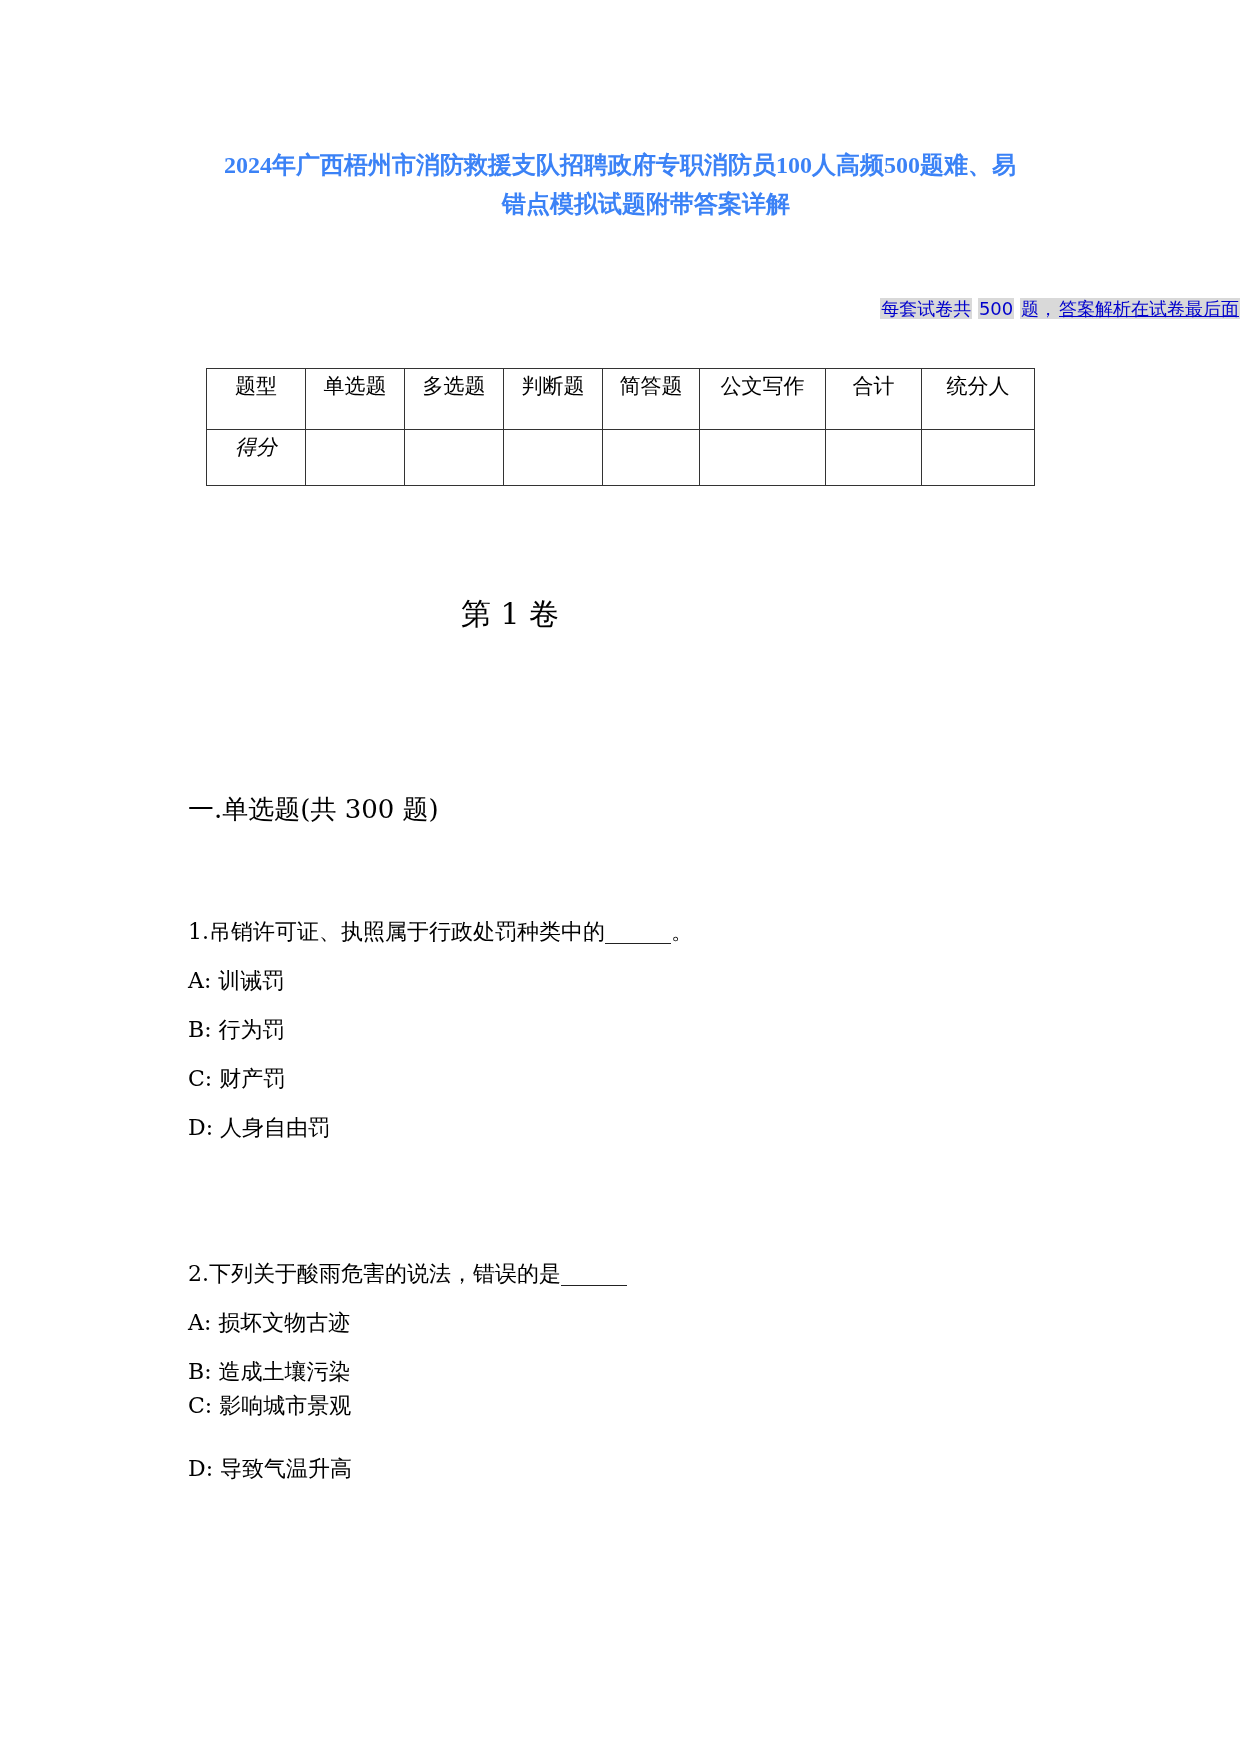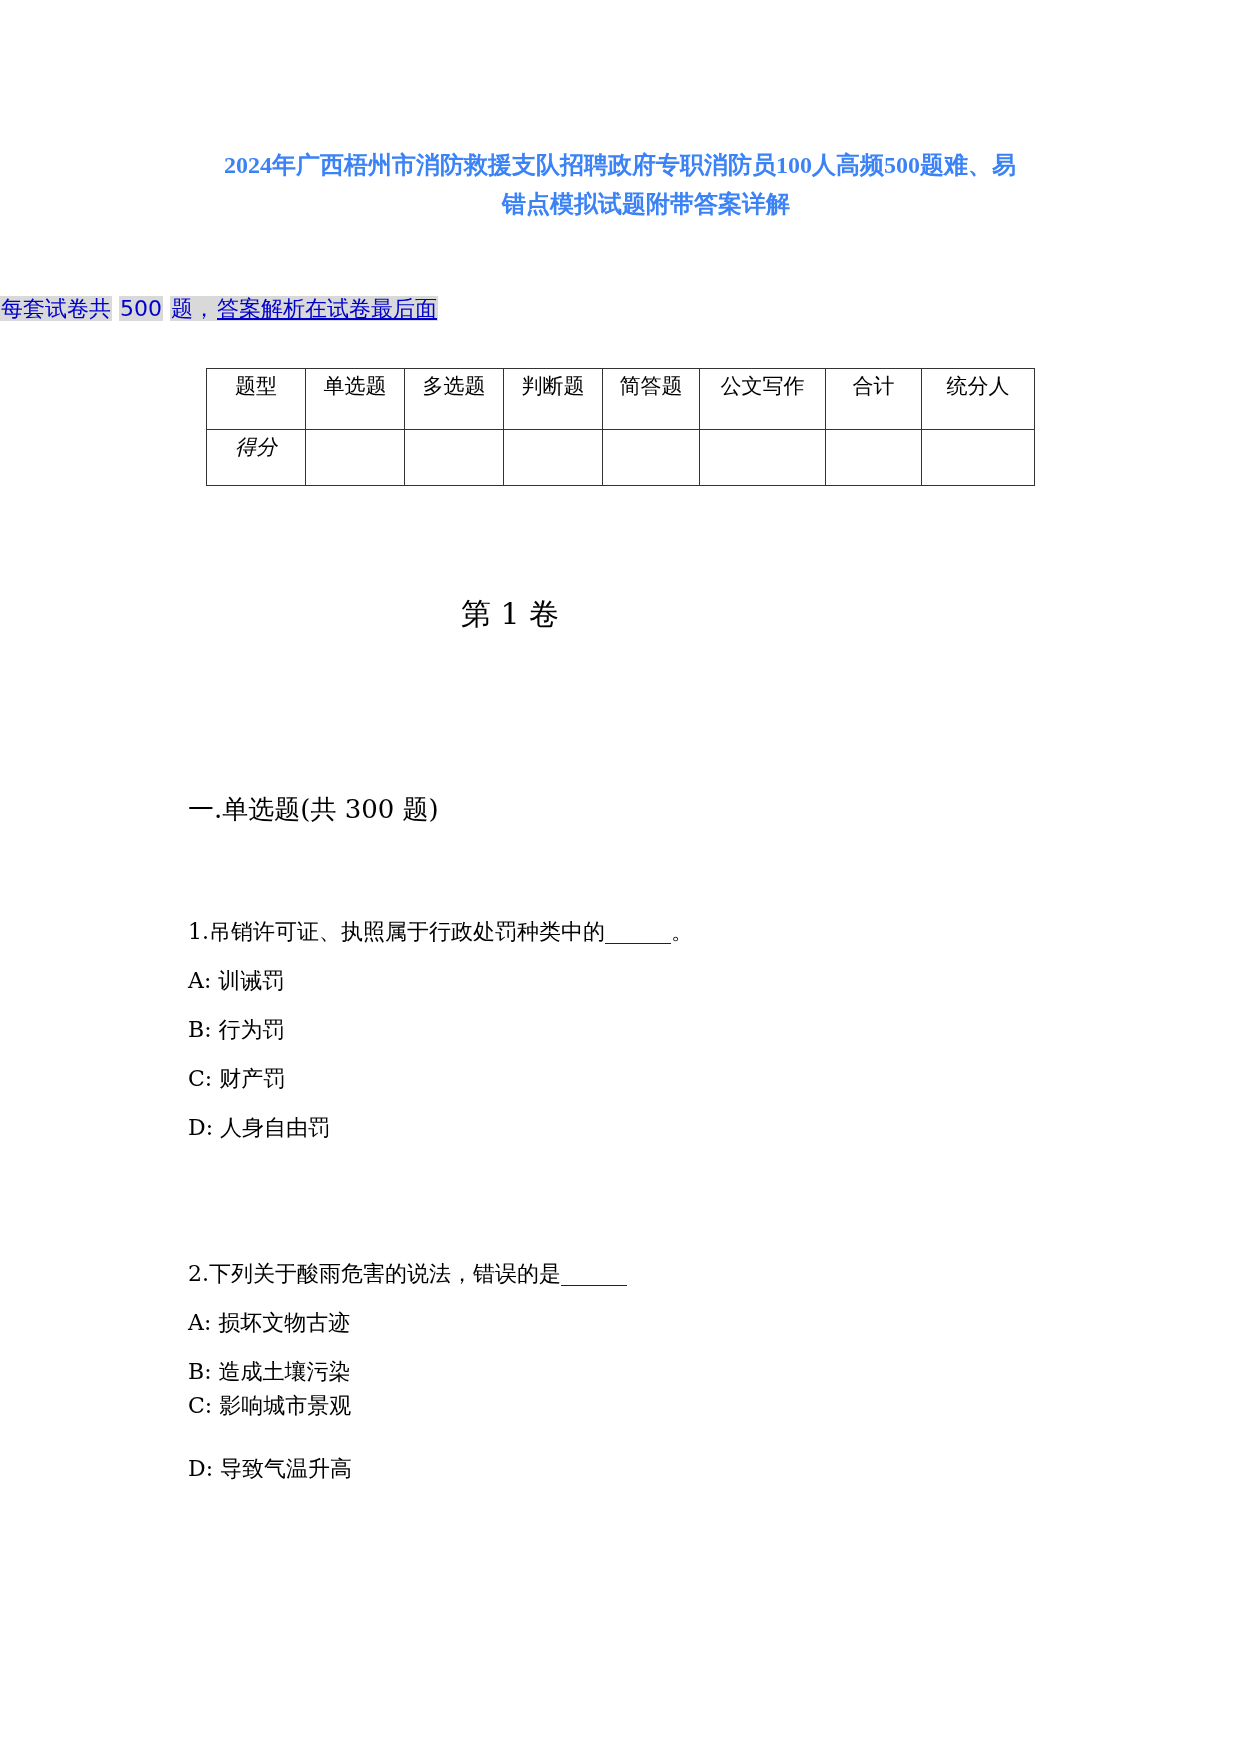--- a/index.html
+++ b/index.html
@@ -3,22 +3,22 @@
 <meta charset="utf-8">
 <style>
   html, body { margin: 0; padding: 0; background: #ffffff; }
   body { width: 1240px; height: 1753px; position: relative; overflow: hidden;
          font-family: "DejaVu Serif", "Liberation Serif", serif; color: #000; }
   .abs { position: absolute; }
   .title { left: 0; width: 1240px; text-align: center; color: #3b82f6; font-weight: bold;
            font-family: "Liberation Serif", "DejaVu Serif", serif; font-size: 24px; line-height: 33px; }
   .title-line1 { top: 149px; }
   .title-line2 { top: 188px; padding-left: 26px; }
-  .subtitle { top: 293px; left: 0; width: 1240px; text-align: left;
-              font-family: "DejaVu Sans", "Liberation Sans", sans-serif; font-size: 22px; line-height: 32px; }
+  .subtitle { top: 293px; left: 0; width: 1240px; text-align: right;
+              font-family: "DejaVu Sans", "Liberation Sans", sans-serif; font-size: 18px; line-height: 32px; }
   .subtitle span { background: #d9d9d9; color: #0000cc; padding: 0 1px; }
   .subtitle .link { text-decoration: underline; }
   table.score { position: absolute; left: 206px; top: 368px; border-collapse: collapse; }
   table.score td { border: 1.5px solid #333; vertical-align: top; padding: 0; text-align: center;
                    font-family: "DejaVu Sans", "Liberation Sans", sans-serif; font-size: 21px; line-height: 30px; }
   table.score tr.r1 td { height: 58px; padding-top: 2px; }
   table.score tr.r2 td { height: 53px; padding-top: 2px; font-style: italic; }
   .vol { top: 594px; left: 0; width: 1020px; text-align: center; font-size: 30px; line-height: 40px;
          font-family: "DejaVu Serif", "Liberation Serif", serif; }
   .section { top: 791px; left: 188px; font-size: 26px; line-height: 36px; font-family: "DejaVu Serif", "Liberation Serif", serif; }

